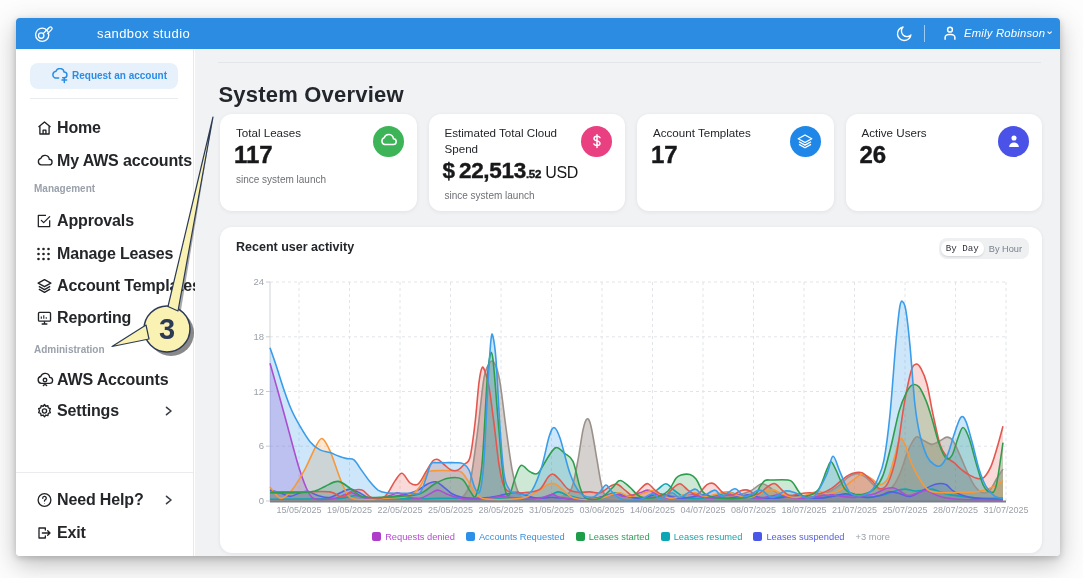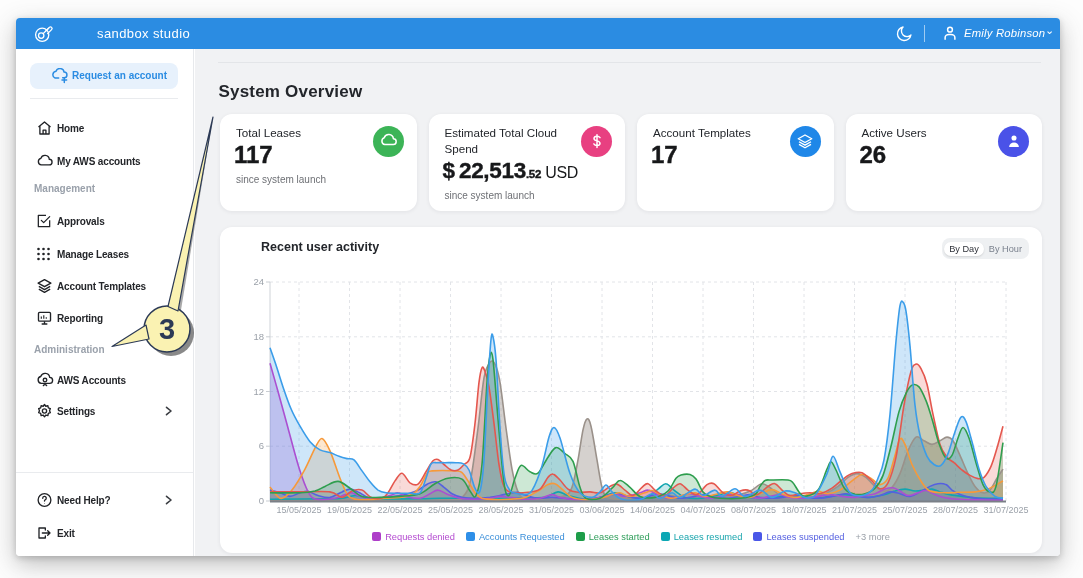--- a/index.html
+++ b/index.html
@@ -14,36 +14,36 @@
 .uname { position:absolute; left:948px; top:9px; font-size:11.3px; font-weight:500; letter-spacing:.2px;font-style:italic; }
 .caret { position:absolute; left:1029px; top:6px; font-size:11px; }
 .sidebar { position:absolute; left:0; top:31px; width:177.5px; height:507px; background:#fff; border-right:1px solid #e7e9ec; }
 .pill { position:absolute; left:14px; top:14px; width:148px; height:26px; border-radius:8px; background:#e7f1fc;
   color:#2b8ce2; font-size:10px; font-weight:700; line-height:26px; }
 .pill svg { position:absolute; left:21px; top:5px; }
 .pill span { position:absolute; left:42px; white-space:nowrap; }
 .sdiv { position:absolute; left:14px; width:148px; height:1px; background:#e9ebee; }
 .nav { position:absolute; left:0; width:177px; height:24px; }
 .nav svg { position:absolute; left:20px; top:50%; transform:translateY(-50%); }
-.nav .lb { position:absolute; left:41px; top:50%; transform:translateY(-50%); font-size:10px; font-weight:700; color:#24262a; letter-spacing:-0.15px; white-space:nowrap; }
+.nav .lb { position:absolute; left:41px; top:50%; transform:translateY(-50%); font-size:16px; font-weight:700; color:#24262a; letter-spacing:-0.15px; white-space:nowrap; }
 .nav .chev { position:absolute; left:147px; top:50%; transform:translateY(-50%); }
 .sect { position:absolute; left:18px; font-size:10px; font-weight:600; color:#9aa1ab; }
 .main { position:absolute; left:178.5px; top:31px; width:865.5px; height:507px; background:#f1f2f4; }
 .mhdr { position:absolute; left:23.5px; top:13px; width:823px; height:1px; background:#e3e5e8; }
-.title { position:absolute; left:24px; top:33px; font-size:17px; font-weight:700; color:#23262b; letter-spacing:.2px; }
+.title { position:absolute; left:24px; top:33px; font-size:22px; font-weight:700; color:#23262b; letter-spacing:.2px; }
 .card { position:absolute; top:64.5px; width:196.5px; height:97px; background:#fff; border-radius:12px; box-shadow:0 1px 4px rgba(30,35,40,.07); }
 .card .ct { position:absolute; left:16px; top:11px; font-size:11.6px; font-weight:400; color:#23262b; line-height:16px; width:138px; }
 .card .num { position:absolute; left:14px; font-size:24px; font-weight:800; color:#17181a; letter-spacing:0; -webkit-text-stroke:0.4px #17181a; }
 .card .sub { position:absolute; left:16px; font-size:10px; color:#6e7075; }
 .badge { position:absolute; right:13px; top:12px; width:31px; height:31px; border-radius:50%; }
 .badge svg { position:absolute; left:50%; top:50%; transform:translate(-50%,-50%); }
 .chartcard { position:absolute; left:25.5px; top:178px; width:822px; height:326px; background:#fff; border-radius:12px; box-shadow:0 1px 4px rgba(30,35,40,.07); }
-.cc-title { position:absolute; left:16px; top:13px; font-size:12.5px; font-weight:700; color:#23262b;margin-left:25px; }
+.cc-title { position:absolute; left:16px; top:13px; font-size:12.5px; font-weight:700; color:#23262b; }
 .toggle { position:absolute; right:13px; top:11px; height:21px; background:#eef0f2; border-radius:8px; display:flex; align-items:center; padding:2px; }
-.tg1 { background:#fff; border-radius:7px; padding:2px 5px; font-size:9.2px; color:#30333a; font-weight:500; box-shadow:0 1px 2px rgba(0,0,0,.12); }
+.tg1 { background:#fff; border-radius:7px; padding:2px 5px; font-size:9.2px; color:#30333a; font-weight:500; box-shadow:0 1px 2px rgba(0,0,0,.12);font-family:Liberation Mono, monospace; }
 .tg2 { padding:2px 5px; font-size:9.2px; color:#7b828e; font-weight:500; }
 .legend { position:absolute; left:0; top:304.5px; width:822px; text-align:center; font-size:9.3px; font-weight:500; }
 .legend .li { margin:0 5.5px; white-space:nowrap; }
 .legend .sq { display:inline-block; width:9px; height:9px; border-radius:2px; vertical-align:-1px; margin-right:4px; }
 </style></head>
 <body>
 <div class="window">
   <div class="topbar">
     <svg class="logo" width="22" height="22" viewBox="0 0 22 22" style="left:16.5px;top:4.5px">
       <circle cx="9.2" cy="11.8" r="6.6" fill="none" stroke="#fff" stroke-width="1.3"></circle>

